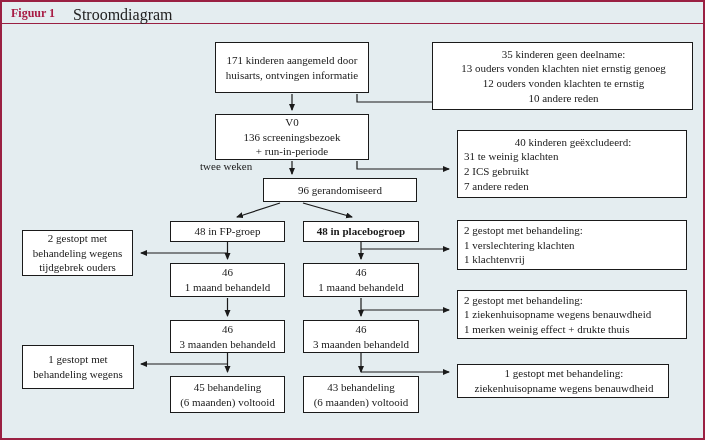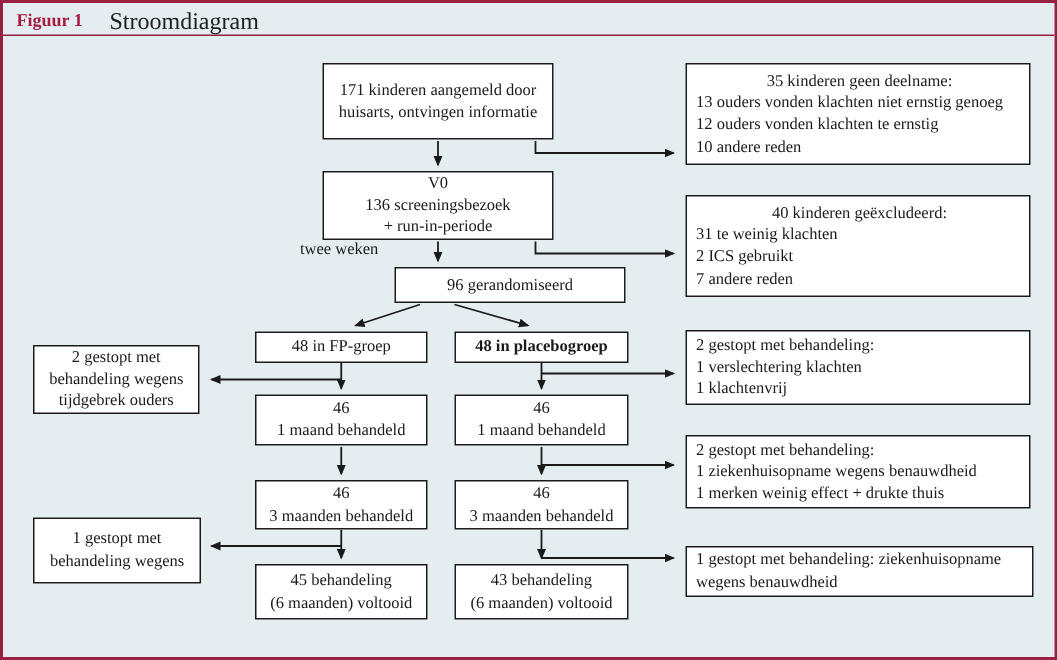--- a/index.html
+++ b/index.html
@@ -134,21 +134,21 @@
   <div class="box center" style="left:20px; top:228px; width:111px; height:46px;">
     <span class="line">2 gestopt met</span>
     <span class="line">behandeling wegens</span>
     <span class="line">tijdgebrek ouders</span>
   </div>
   <div class="box center" style="left:20px; top:343px; width:112px; height:44px;">
     <span class="line">1 gestopt met</span>
     <span class="line">behandeling wegens</span>
   </div>
 
-  <div class="box leftalign" style="left:455px; top:40px; width:230px; height:68px;">
+  <div class="box leftalign" style="left:430px; top:40px; width:261px; height:68px;align-items:center;">
     <span class="head">35 kinderen geen deelname:</span>
     <span class="line">13 ouders vonden klachten niet ernstig genoeg</span>
     <span class="line">12 ouders vonden klachten te ernstig</span>
     <span class="line">10 andere reden</span>
   </div>
 
   <div class="box leftalign" style="left:455px; top:128px; width:230px; height:68px;">
     <span class="head">40 kinderen geëxcludeerd:</span>
     <span class="line">31 te weinig klachten</span>
     <span class="line">2 ICS gebruikt</span>
@@ -160,17 +160,17 @@
     <span class="line">1 verslechtering klachten</span>
     <span class="line">1 klachtenvrij</span>
   </div>
 
   <div class="box leftalign" style="left:455px; top:288px; width:230px; height:49px;">
     <span class="line">2 gestopt met behandeling:</span>
     <span class="line">1 ziekenhuisopname wegens benauwdheid</span>
     <span class="line">1 merken weinig effect + drukte thuis</span>
   </div>
 
-  <div class="box leftalign" style="left:455px; top:362px; width:232px; height:34px;">
+  <div class="box leftalign" style="left:455px; top:362px; width:212px; height:34px;text-align:center;">
     <span class="line">1 gestopt met behandeling: ziekenhuisopname wegens benauwdheid</span>
   </div>
 
 </div>
 
 </body></html>

